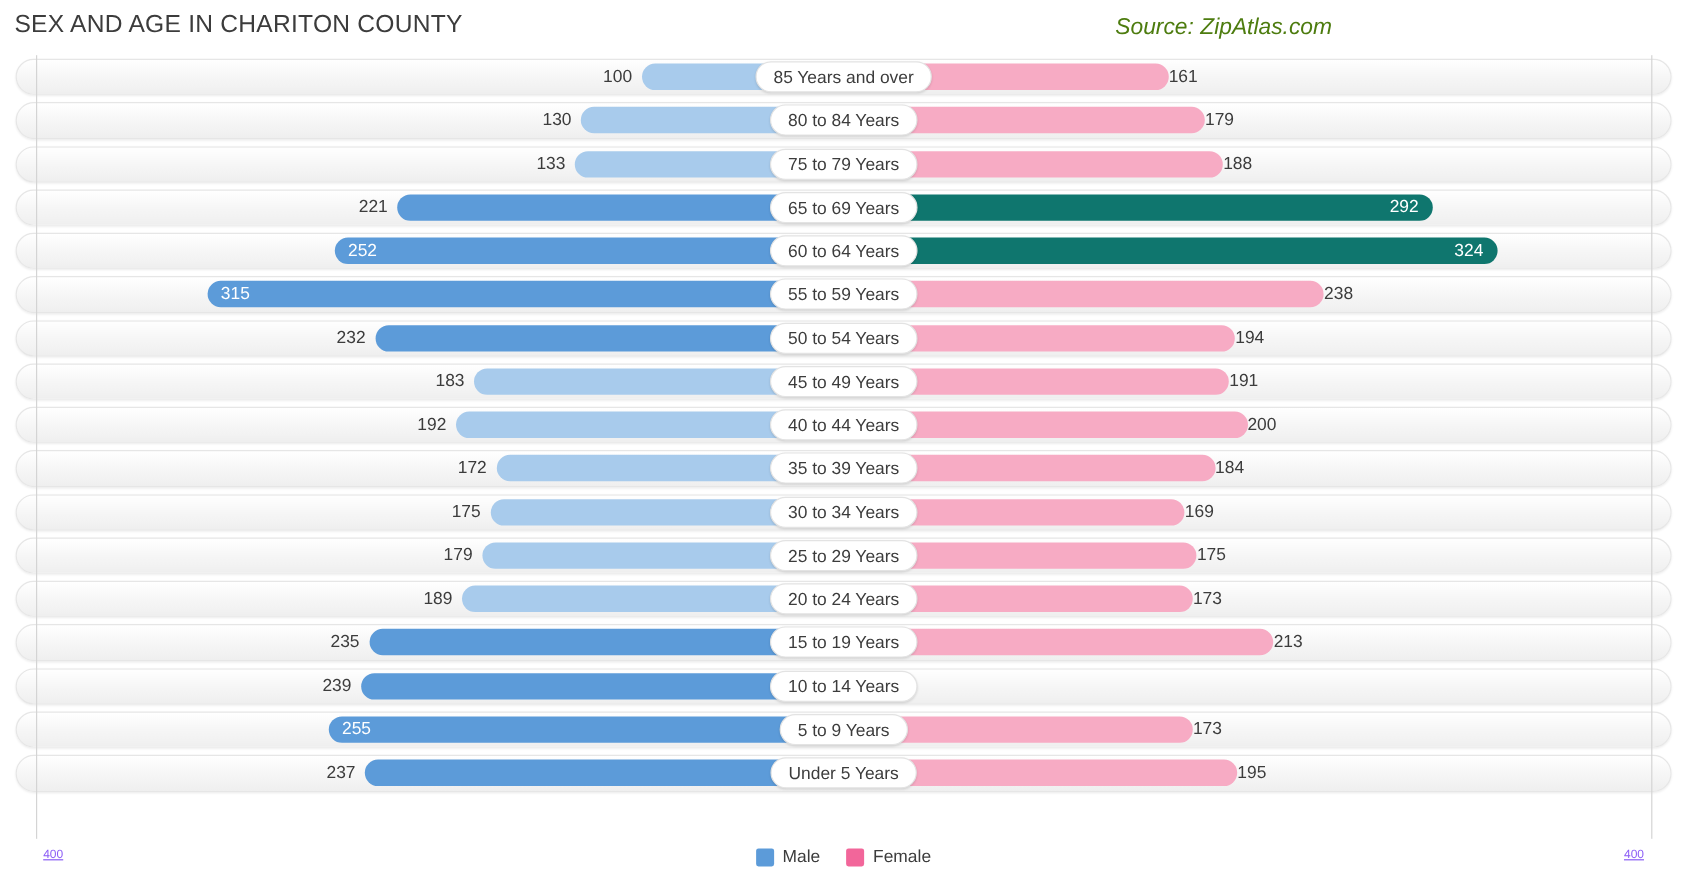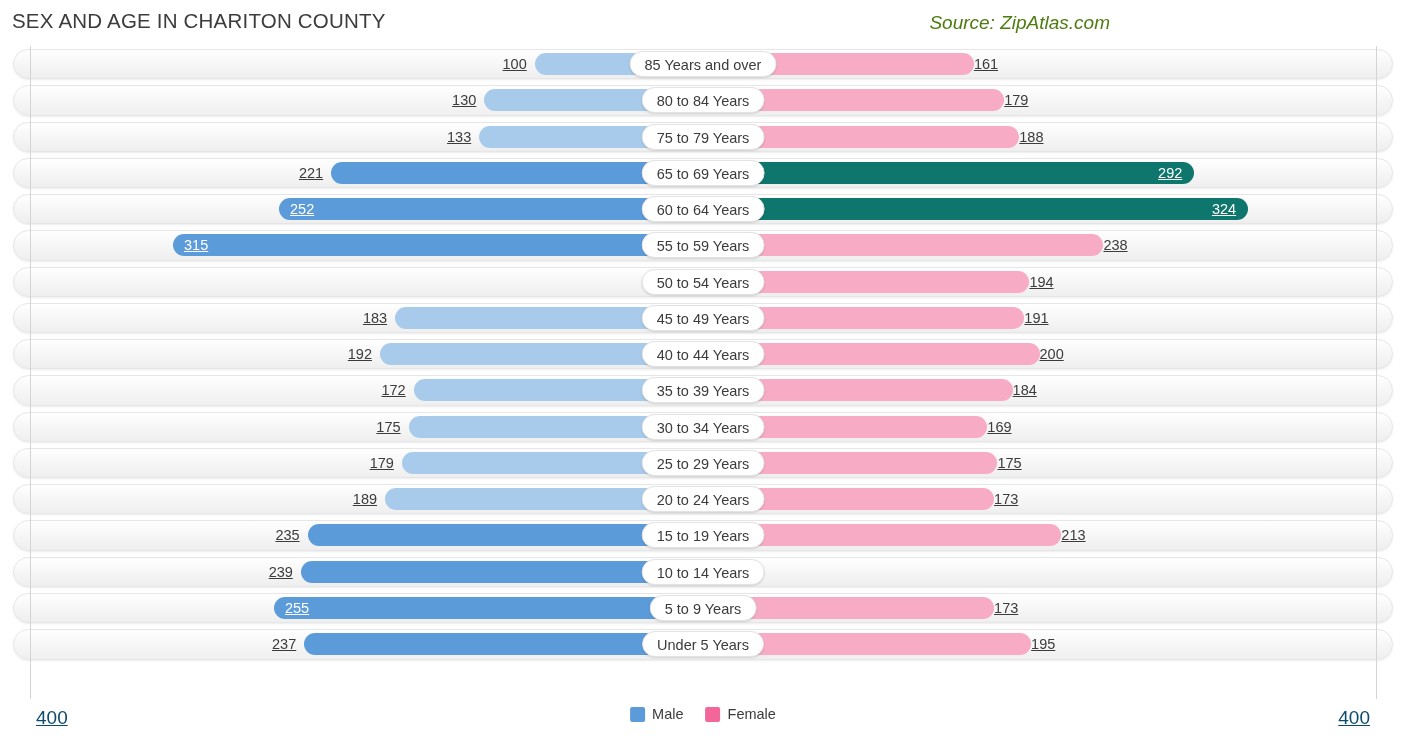--- a/index.html
+++ b/index.html
@@ -104,21 +104,20 @@
   .bar.male.hi   { background: #5c9bd9; }
   .bar.female.hi { background: #0f766e; }
 
   .val {
     position: absolute;
     top: 0;
     line-height: 22px;
     font-size: 14.5px;
     white-space: nowrap;
     color: #3c3c3c;
-    text-decoration: underline;
   }
   .val.inside { color: #ffffff; }
   .bar.male .val.outside  { right: 100%; margin-right: 8px; }
   .bar.male .val.inside   { left: 11px; }
   .bar.female .val.outside { left: 100%; margin-left: 0; }
   .bar.female .val.inside  { right: 12px; }
 
   .age-pill {
     position: absolute;
     left: 50%;
@@ -142,22 +141,22 @@
   .footer {
     position: absolute;
     left: 0;
     top: 699px;
     width: 1406px;
     height: 41px;
   }
   .axis-max {
     position: absolute;
     top: 8px;
-    font-size: 19px;
-    color: #0c4a6e;
+    font-size: 10px;
+    color: #8b5cf6;
     text-decoration: underline;
   }
   .axis-max.left  { left: 36px; }
   .axis-max.right { right: 36px; }
 
   .legend {
     position: absolute;
     left: 50%;
     transform: translateX(-50%);
     top: 7px;
@@ -248,20 +247,23 @@
           <div class="bar male hi" style="width: 529.987px;">
             <span class="val inside">315</span>
           </div>
           <div class="bar female" style="width: 400.435px;">
             <span class="val outside">238</span>
           </div>
           <div class="age-pill">55 to 59 Years</div>
         </div>
         <div class="row">
           <div class="track"></div>
+          <div class="bar male hi" style="width: 390.34px;">
+            <span class="val outside">232</span>
+          </div>
           <div class="bar female" style="width: 326.405px;">
             <span class="val outside">194</span>
           </div>
           <div class="age-pill">50 to 54 Years</div>
         </div>
         <div class="row">
           <div class="track"></div>
           <div class="bar male" style="width: 307.897px;">
             <span class="val outside">183</span>
           </div>

